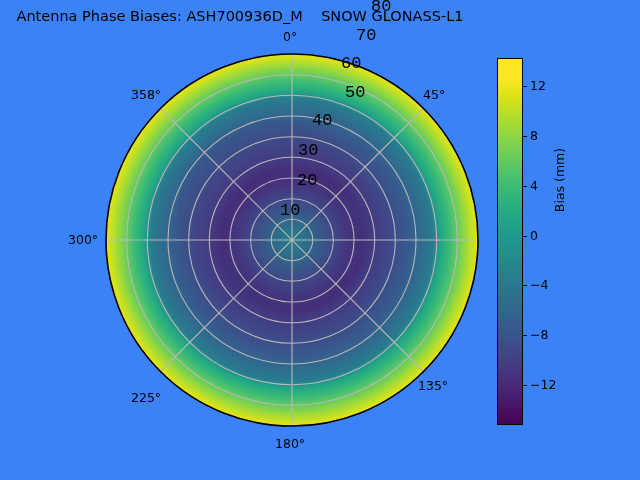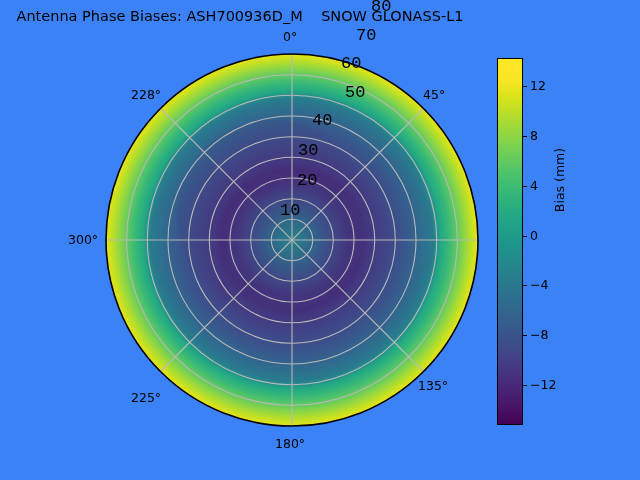--- a/index.html
+++ b/index.html
@@ -205,21 +205,21 @@
 
   </div>
 
   <div class="ang-label" style="left:283px; top:30px;">0°</div>
   <div class="ang-label" style="left:423px; top:88px;">45°</div>
   <div class="ang-label" style="left:483px; top:233px;margin-left:20px;">90</div>
   <div class="ang-label" style="left:418px; top:379px;">135°</div>
   <div class="ang-label" style="left:275px; top:437px;">180°</div>
   <div class="ang-label" style="left:131px; top:379px;margin-top:12px;">225°</div>
   <div class="ang-label" style="left:68px;  top:233px;">300°</div>
-  <div class="ang-label" style="left:131px; top:88px;">228°</div>
+  <div class="ang-label" style="left:131px; top:88px;">358°</div>
 
   <div id="colorbar-wrap">
     <svg id="colorbar" width="26" height="367" viewBox="0 0 26 367" preserveAspectRatio="none">
       <defs>
         <linearGradient id="viridis" x1="0" y1="1" x2="0" y2="0">
           <stop offset="0.000" stop-color="#440154"></stop>
           <stop offset="0.050" stop-color="#481567"></stop>
           <stop offset="0.100" stop-color="#482677"></stop>
           <stop offset="0.150" stop-color="#453781"></stop>
           <stop offset="0.200" stop-color="#404788"></stop>

